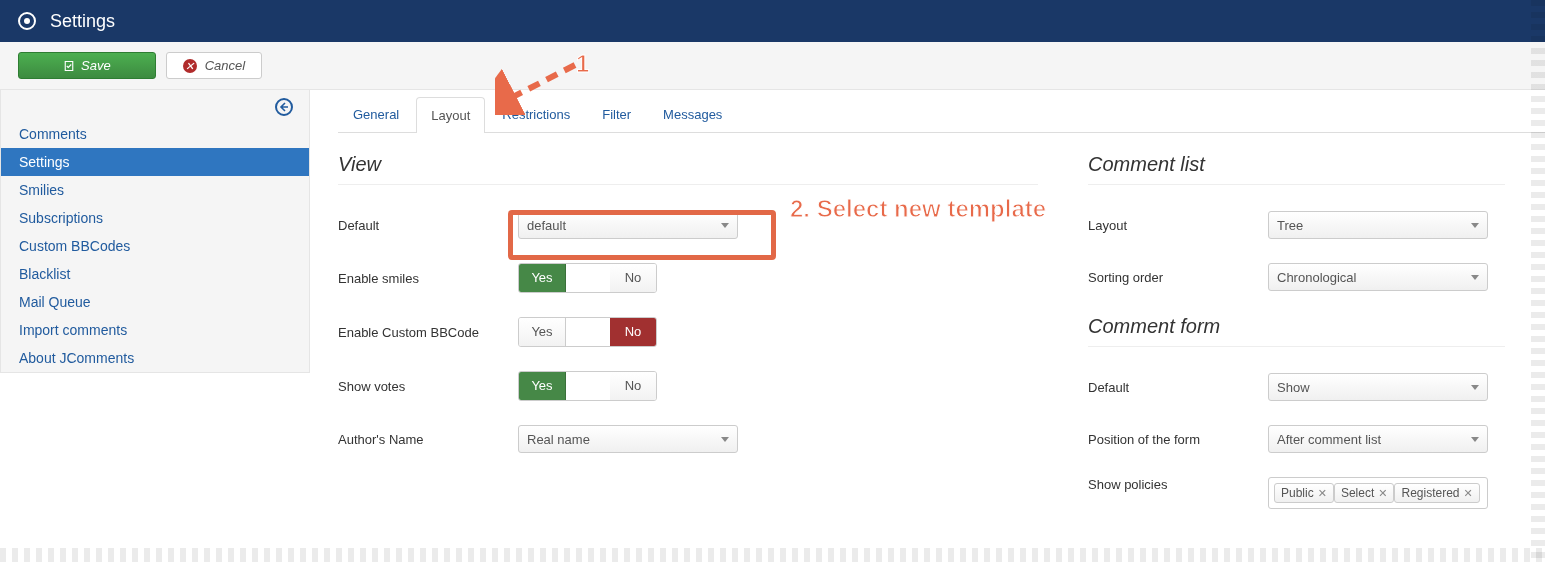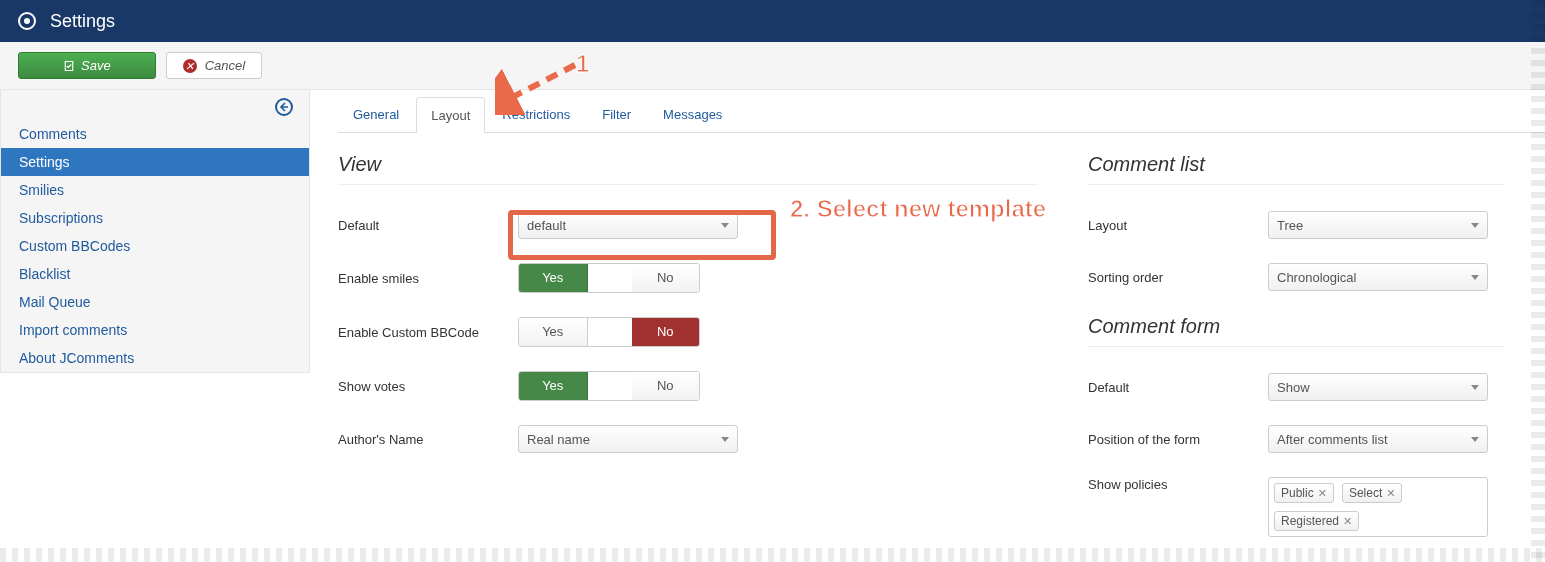--- a/index.html
+++ b/index.html
@@ -176,21 +176,21 @@
     cursor:pointer;
   }
   .select .caret {
     width:0;height:0;border-left:4px solid transparent;border-right:4px solid transparent;border-top:5px solid #888;
   }
 
   .toggle {
     display:flex;
     border-radius:3px;
     overflow:hidden;
-    width: 182px;
+    width: 139px;
     height:30px;
     border:1px solid #ccc;
     gap:44px;
   }
   .toggle .opt {
     flex:1; text-align:center; line-height:28px; font-size:13px; cursor:pointer;
     background: linear-gradient(#fff,#f2f2f2); color:#555;
   }
   .toggle .opt.on-yes {
     background:#468847; color:#fff; border-right:1px solid #3a703a;
@@ -198,21 +198,21 @@
   .toggle .opt.on-no {
     background:#a13030; color:#fff;
   }
   .toggle .opt.off-left { border-right:1px solid #ccc; }
 
   .tagbox {
     border:1px solid #ccc;
     border-radius:3px;
     padding:5px;
     width: 220px;
-    display:flex;flex-wrap:wrap;gap:8px;
+    display:flex;flex-wrap:wrap;gap:0;
   }
   .tag {
     background: linear-gradient(#fff,#f0f0f0);
     border:1px solid #ccc;
     border-radius:3px;
     padding: 2px 6px;
     font-size:12px;
     color:#555;
     display:inline-flex;align-items:center;gap:4px;
     cursor:pointer;
@@ -391,21 +391,21 @@
             <div class="form-label">Default</div>
             <div class="select">
               <span>Show</span>
               <span class="caret"></span>
             </div>
           </div>
 
           <div class="form-row">
             <div class="form-label">Position of the form</div>
             <div class="select">
-              <span>After comments list</span>
+              <span>After comment list</span>
               <span class="caret"></span>
             </div>
           </div>
 
           <div class="form-row" style="align-items:flex-start">
             <div class="form-label">Show policies</div>
             <div class="tagbox">
               <span class="tag">
                   <span>Public</span>
                   <span class="tx">✕</span>

